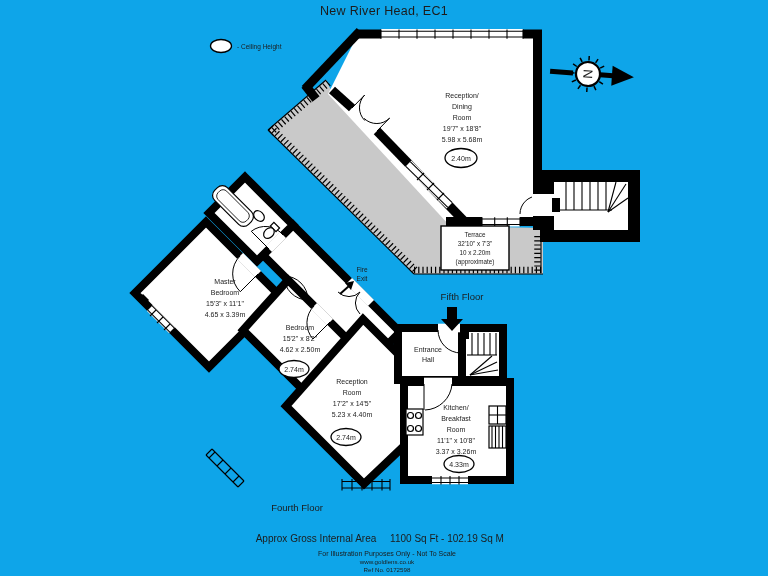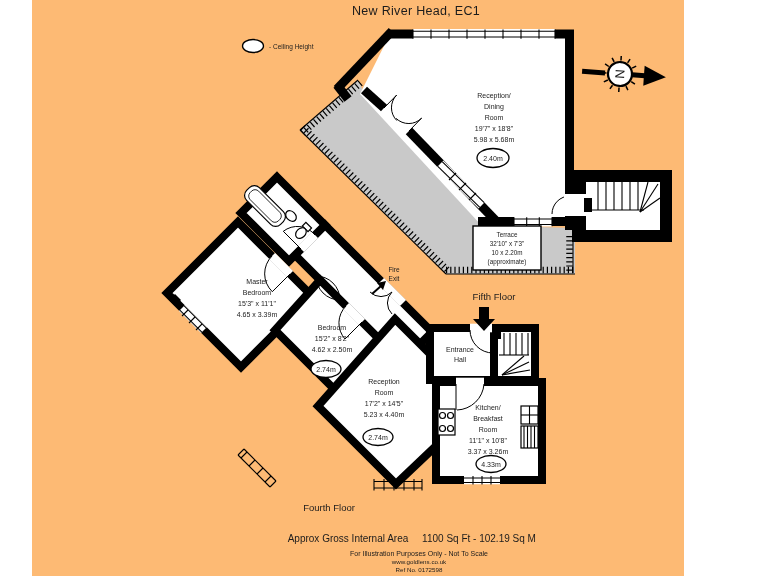--- a/index.html
+++ b/index.html
@@ -1,16 +1,16 @@
 <!DOCTYPE html>
 <html><head>
 <meta charset="utf-8">
 <style>
   html,body{margin:0;padding:0;background:#ffffff;}
-  .page{width:652px;height:576px;position:relative;background:#fdba74;overflow:hidden;margin-left:32px;}
+  .page{width:768px;height:576px;position:relative;background:#0ea5e9;overflow:hidden;}
   svg{display:block;}
   text{font-family:"Liberation Sans", sans-serif;fill:#1c1c1c;}
   .tc{text-anchor:middle;}
   .t12{font-size:12.5px;letter-spacing:.3px;}
   .t10{font-size:10px;}
   .t9{font-size:9.5px;}
   .t7{font-size:7px;}
   .t65{font-size:6.5px;}
   .t63{font-size:6.3px;}
   .t6{font-size:6.2px;}

